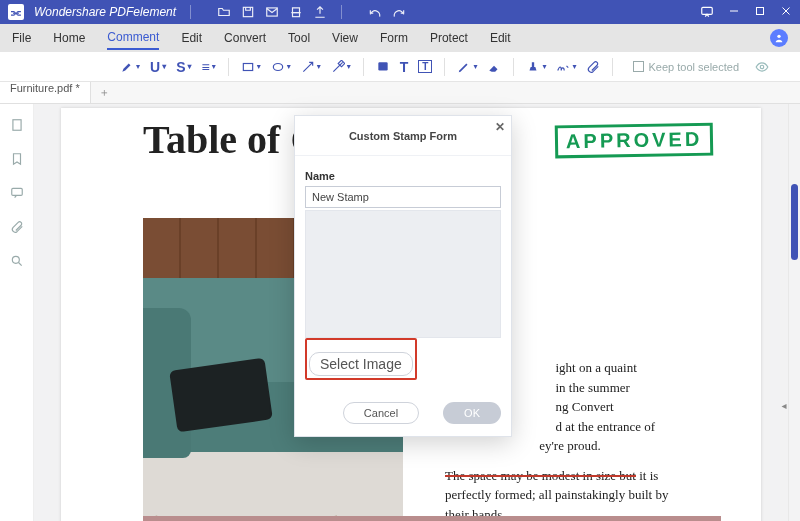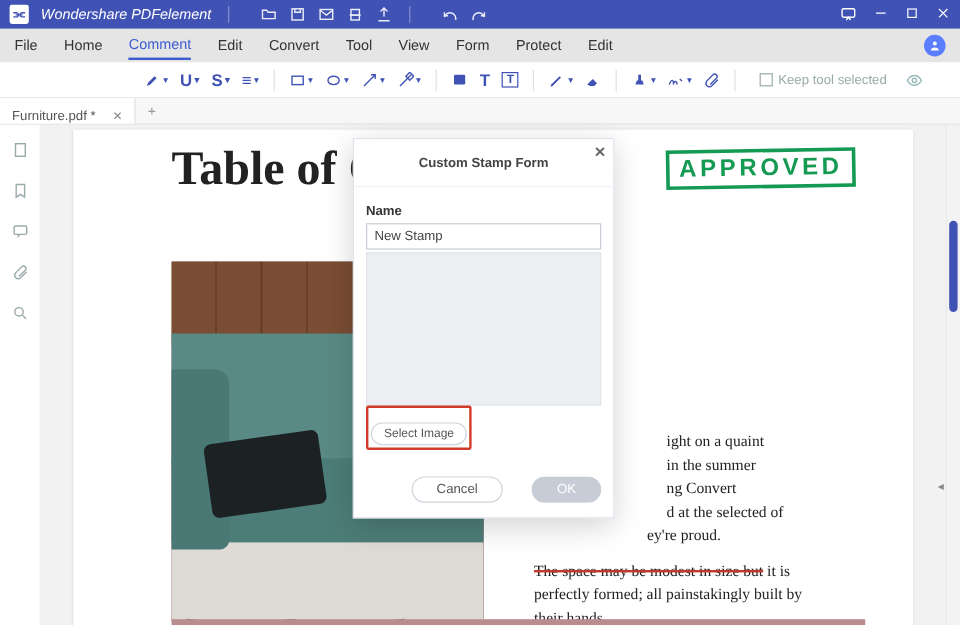--- a/index.html
+++ b/index.html
@@ -22,21 +22,21 @@
   .toolbar { height: 30px; display: flex; align-items: center; padding: 0 8px 0 120px; gap: 8px; border-bottom: 1px solid #e5e5e5; background: #fff; }
   .tgroup { display: flex; align-items: center; gap: 10px; }
   .tsep { width: 1px; height: 18px; background: #e0e0e0; margin: 0 4px; }
   .tool { color: #4053b5; cursor: pointer; font-size: 14px; display: inline-flex; align-items: center; }
   .tool.caret::after { content: "▾"; font-size: 8px; margin-left: 2px; color: #4053b5; }
   .keep { margin-left: 8px; display: flex; align-items: center; gap: 4px; color: #9aa; font-size: 11px; }
   .keep .cb { width: 11px; height: 11px; border: 1px solid #9aa; display: inline-block; }
   .eye { color: #9bb; margin-left: 6px; }
 
   .tabstrip { height: 22px; display: flex; align-items: center; border-bottom: 1px solid #e0e0e0; background: #f7f7f7; font-size: 11px; }
-  .tab { display: flex; align-items: flex-end; gap: 8px; padding: 0 10px; height: 100%; background: #fff; border-right: 1px solid #e0e0e0; color: #555; }
+  .tab { display: flex; align-items: center; gap: 8px; padding: 0 10px; height: 100%; background: #fff; border-right: 1px solid #e0e0e0; color: #555; flex-direction: column; }
   .tab .close { color: #888; cursor: pointer; font-size: 10px; margin-left: 6px; }
   .addtab { padding: 0 8px; color: #888; cursor: pointer; }
 
   .workspace { position: absolute; top: 104px; bottom: 0; left: 0; right: 0; display: flex; }
 
   .sidebar { width: 34px; background: #fff; border-right: 1px solid #eee; display: flex; flex-direction: column; align-items: center; padding-top: 14px; gap: 20px; color: #9aa; }
   .sidebar .sicon { cursor: pointer; font-size: 14px; }
 
   .canvas-area { flex: 1; background: #f2f2f3; position: relative; overflow: hidden; display: flex; justify-content: center; }
   .page { margin: 4px 0; width: 700px; background: #fff; box-shadow: 0 0 3px rgba(0,0,0,.15); position: relative; height: 420px; }
@@ -64,21 +64,21 @@
   .expand-left { position: absolute; left: 34px; top: 290px; width: 8px; height: 22px; display:flex; align-items:center; justify-content:center; color:#888; font-size:10px; cursor:pointer; }
   .expand-right { position: absolute; right: 12px; top: 290px; width: 8px; height: 22px; display:flex; align-items:center; justify-content:center; color:#888; font-size:10px; cursor:pointer; }
 
   .modal { position: absolute; left: 294px; top: 115px; width: 218px; background: #fff; border: 1px solid #dfe3ea; box-shadow: 0 6px 24px rgba(0,0,0,.18); font-size: 11px; color: #444; }
   .modal .mhead { display: flex; align-items: center; justify-content: center; position: relative; height: 40px; border-bottom: 1px solid #eff1f5; font-size: 11px; font-weight: 600; }
   .modal .mclose { position: absolute; right: 6px; top: 4px; cursor: pointer; color: #666; font-size: 12px; }
   .modal .mbody { padding: 8px 10px 12px; }
   .modal label { display: block; font-weight: 600; color: #333; margin: 6px 0 4px; font-size: 11px; }
   .modal input[type=text] { width: 100%; border: 1px solid #c7ccd6; padding: 4px 6px; font-size: 11px; color: #444; outline: none; }
   .modal .preview { width: 100%; height: 128px; background: #eceef2; border: 1px solid #e3e6ec; margin-top: 2px; }
-  .modal .select-image { display: inline-block; margin-top: 10px; border: 1px solid #cfd3db; border-radius: 10px; padding: 3px 10px; font-size: 10px; color: #555; cursor: pointer; }
+  .modal .select-image { display: inline-block; margin-top: 10px; border: 1px solid #cfd3db; border-radius: 10px; padding: 3px 10px; font-size: 14px; color: #555; cursor: pointer; }
   .highlight-box { border: 2px solid #d23a2a; padding: 2px; display:inline-block; border-radius: 2px; }
   .modal .actions { display: flex; justify-content: flex-end; gap: 24px; margin-top: 22px; }
   .btn { border-radius: 12px; padding: 4px 20px; font-size: 11px; cursor: pointer; border: 1px solid transparent; }
   .btn.cancel { background: #fff; border-color: #cfd3db; color: #555; }
   .btn.ok { background: #c7ccd6; color: #fff; }
 
   
   svg { display: block; }
 </style>
 </head>
@@ -325,21 +325,21 @@
           <div class="leg l1"></div>
             <div class="leg l2"></div>
             <div class="leg l3"></div>
         </div>
       </div>
       <div class="bodytext">
         <p>
           <span style="visibility:hidden">xxxxxxxxxxxxxxxxx</span><span>ight on a quaint</span><br>
           <span style="visibility:hidden">xxxxxxxxxxxxxxxxx</span><span>in the summer</span><br>
           <span style="visibility:hidden">xxxxxxxxxxxxxxxxx</span><span>ng Convert</span><br>
-          <span style="visibility:hidden">xxxxxxxxxxxxxxxxx</span><span>d at the selected of</span><br>
+          <span style="visibility:hidden">xxxxxxxxxxxxxxxxx</span><span>d at the entrance of</span><br>
           <span style="visibility:hidden">xxxx xxxxxxx, xx</span><span>ey're proud.</span>
         </p>
         <p><span class="strike">The space may be modest in size but</span><span> it is perfectly formed; all painstakingly built by their hands.</span></p>
       </div>
       <div class="bottom-band"></div>
     </div>
   </div>
 
   <span class="expand-right">◂</span>
 

